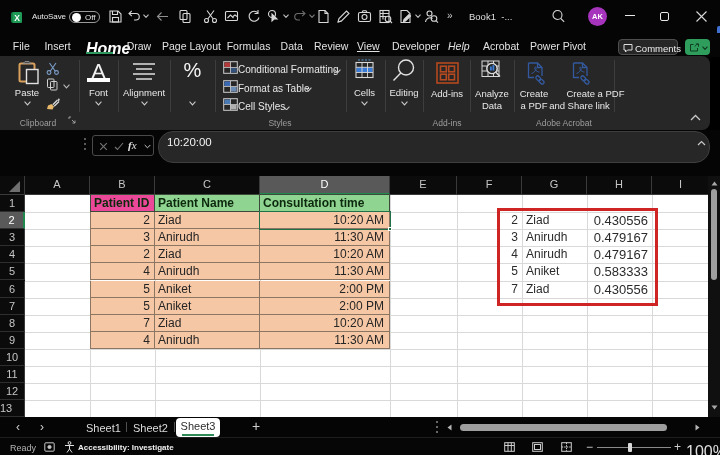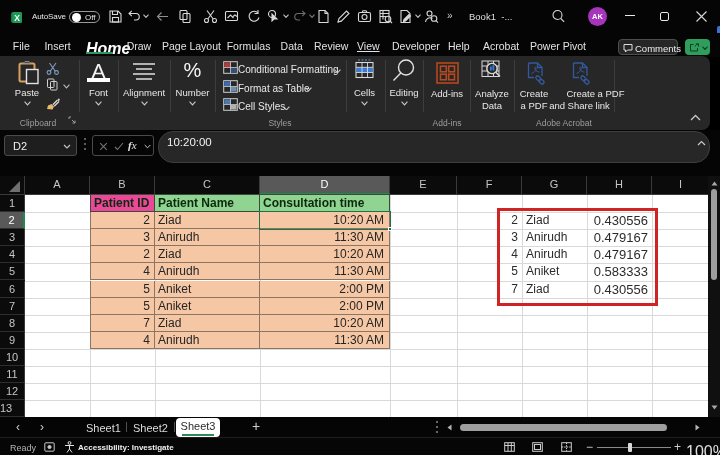--- a/index.html
+++ b/index.html
@@ -115,21 +115,21 @@
 <div class="ab" style="left:12.8px;top:7px;font-size:10.5px;color:#e2e2e2;font-weight:normal;">File</div>
 <div class="ab" style="left:44.4px;top:7px;font-size:10.5px;color:#e2e2e2;font-weight:normal;">Insert</div>
 <div class="ab" style="left:86px;top:7px;font-size:16px;color:#fff;font-weight:bold;font-style:italic;">Home</div>
 <div class="ab" style="left:126.7px;top:7px;font-size:10.5px;color:#e2e2e2;font-weight:normal;">Draw</div>
 <div class="ab" style="left:162px;top:7px;font-size:10.5px;color:#e2e2e2;font-weight:normal;">Page Layout</div>
 <div class="ab" style="left:226.7px;top:7px;font-size:10.5px;color:#e2e2e2;font-weight:normal;">Formulas</div>
 <div class="ab" style="left:280.6px;top:7px;font-size:10.5px;color:#e2e2e2;font-weight:normal;">Data</div>
 <div class="ab" style="left:314px;top:7px;font-size:10.5px;color:#e2e2e2;font-weight:normal;">Review</div>
 <div class="ab" style="left:357px;top:7px;font-size:10.5px;color:#e2e2e2;font-weight:normal;text-decoration:underline;">View</div>
 <div class="ab" style="left:392px;top:7px;font-size:10.5px;color:#e2e2e2;font-weight:normal;">Developer</div>
-<div class="ab" style="left:448px;top:7px;font-size:10.5px;color:#e2e2e2;font-weight:normal;">Help</div>
+<div class="ab" style="left:448px;top:7px;font-size:10.5px;color:#e2e2e2;font-weight:normal;font-style:italic;">Help</div>
 <div class="ab" style="left:483px;top:7px;font-size:10.5px;color:#e2e2e2;font-weight:normal;">Acrobat</div>
 <div class="ab" style="left:530px;top:7px;font-size:10.5px;color:#e2e2e2;font-weight:normal;">Power Pivot</div>
 <div class="ab" style="left:86px;top:19px;width:27px;height:2px;background:#2e9960;"></div>
 <div class="ab" style="left:618px;top:6px;width:60px;height:16px;background:#262626;border:1px solid #4e4e4e;border-radius:4px;">
       <svg class="ab" style="left:4px;top:3px" width="10" height="10" viewBox="0 0 10 10" fill="none" stroke="#ddd" stroke-width="1">
         <path d="M1 1.5 h8 v5.5 h-4.5 l-2 2 v-2 h-1.5 z"></path>
       </svg>
       <div class="ab" style="left:16px;top:2.5px;font-size:9.5px;color:#eee;">Comments</div>
     </div>
 <div class="ab" style="left:685px;top:6px;width:25px;height:16px;background:#2f9e5c;border-radius:4px;">
@@ -190,21 +190,20 @@
       <path d="M0.56 0.6749999999999999 L3.5 3.8249999999999997 L6.44 0.6749999999999999"></path>
     </svg>
 <svg class="ab" style="left:132px;top:7px" width="24" height="17" viewBox="0 0 24 17" stroke="#e0e0e0" stroke-width="1.6">
 <path d="M1 1 h22 M4 6 h16 M1 11 h22 M4 16 h16"></path>
     </svg>
 <div class="ab" style="left:84px;top:31px;width:120px;text-align:center;font-size:9.5px;color:#e8e8e8;font-weight:normal;">Alignment</div>
 <svg class="ab" style="left:140.5px;top:45.5px" width="7" height="4.5" viewBox="0 0 7 4.5" fill="none" stroke="#c9c9c9" stroke-width="1.1">
       <path d="M0.56 0.6749999999999999 L3.5 3.8249999999999997 L6.44 0.6749999999999999"></path>
     </svg>
 <div class="ab" style="left:132.5px;top:3px;width:120px;text-align:center;font-size:20px;color:#f5f5f5;font-weight:normal;">%</div>
-<div class="ab" style="left:132.5px;top:31px;width:120px;text-align:center;font-size:9.5px;color:#e8e8e8;font-weight:normal;">Number</div>
 <svg class="ab" style="left:189.0px;top:45.5px" width="7" height="4.5" viewBox="0 0 7 4.5" fill="none" stroke="#c9c9c9" stroke-width="1.1">
       <path d="M0.56 0.6749999999999999 L3.5 3.8249999999999997 L6.44 0.6749999999999999"></path>
     </svg>
 <svg class="ab" style="left:223px;top:5px" width="15" height="13" viewBox="0 0 15 13" fill="none">
 <rect x="0.7" y="0.7" width="13.6" height="11.6" stroke="#cfcfcf" stroke-width="1"></rect>
 <rect x="1.5" y="1.5" width="6" height="4.5" fill="#b33a3a"></rect>
       <rect x="7.5" y="7" width="6" height="4.5" fill="#32527b"></rect>
 <path d="M1 6.5 h13 M7.5 1 v11" stroke="#cfcfcf" stroke-width="0.8"></path>
     </svg>
 <div class="ab" style="left:238px;top:8.5px;font-size:10px;color:#e8e8e8;font-weight:normal;">Conditional Formatting</div>
@@ -289,26 +288,20 @@
 <div class="ab" style="left:489px;top:32.5px;width:90px;text-align:center;font-size:9.5px;color:#e8e8e8;white-space:nowrap;">Create</div>
 <div class="ab" style="left:489px;top:44px;width:90px;text-align:center;font-size:9.5px;color:#e8e8e8;white-space:nowrap;">a PDF</div>
 <div class="ab" style="left:534.5px;top:32.5px;width:90px;text-align:right;font-size:9.5px;color:#e8e8e8;white-space:nowrap;">Create a PDF</div>
 <div class="ab" style="left:534.5px;top:44px;width:90px;text-align:center;font-size:9.5px;color:#e8e8e8;white-space:nowrap;">and Share link</div>
 <div class="ab" style="left:504px;top:62px;width:120px;text-align:center;font-size:8.5px;color:#9e9e9e;font-weight:normal;">Adobe Acrobat</div>
 <svg class="ab" style="left:690px;top:58px" width="11" height="7" viewBox="0 0 11 7" fill="none" stroke="#c9c9c9" stroke-width="1.3">
       <path d="M1 6 L5.5 1.5 L10 6"></path>
     </svg>
 </div>
 <div class="ab" style="left:0;top:130px;width:720px;height:46px;background:#050505;">
-<div class="ab" style="left:4px;top:5px;width:73px;height:21px;background:#1e1e1e;border:1px solid #4a4a4a;border-radius:3px;">
-      <div class="ab" style="left:8px;top:3.5px;font-size:11px;color:#f0f0f0;">D2</div>
-      <svg class="ab" style="left:58px;top:8px" width="8" height="5" viewBox="0 0 8 5" fill="none" stroke="#c9c9c9" stroke-width="1.1">
-        <path d="M1 1 L4 4 L7 1"></path>
-      </svg>
-    </div>
 <div class="ab" style="left:84px;top:8px;width:2px;height:2px;background:#777;border-radius:50%;"></div>
 <div class="ab" style="left:84px;top:13px;width:2px;height:2px;background:#777;border-radius:50%;"></div>
 <div class="ab" style="left:84px;top:18px;width:2px;height:2px;background:#777;border-radius:50%;"></div>
 <div class="ab" style="left:92px;top:5px;width:62px;height:21px;border:1px solid #4a4a4a;border-radius:3px;">
       <svg class="ab" style="left:6px;top:5.5px" width="9" height="9" viewBox="0 0 9 9" stroke="#757575" stroke-width="1.1">
         <path d="M1.2 1.2 L7.8 7.8 M7.8 1.2 L1.2 7.8"></path>
       </svg>
       <svg class="ab" style="left:21px;top:5.5px" width="10" height="9" viewBox="0 0 10 9" fill="none" stroke="#757575" stroke-width="1.1">
         <path d="M1 5 L3.5 7.5 L9 1"></path>
       </svg>

